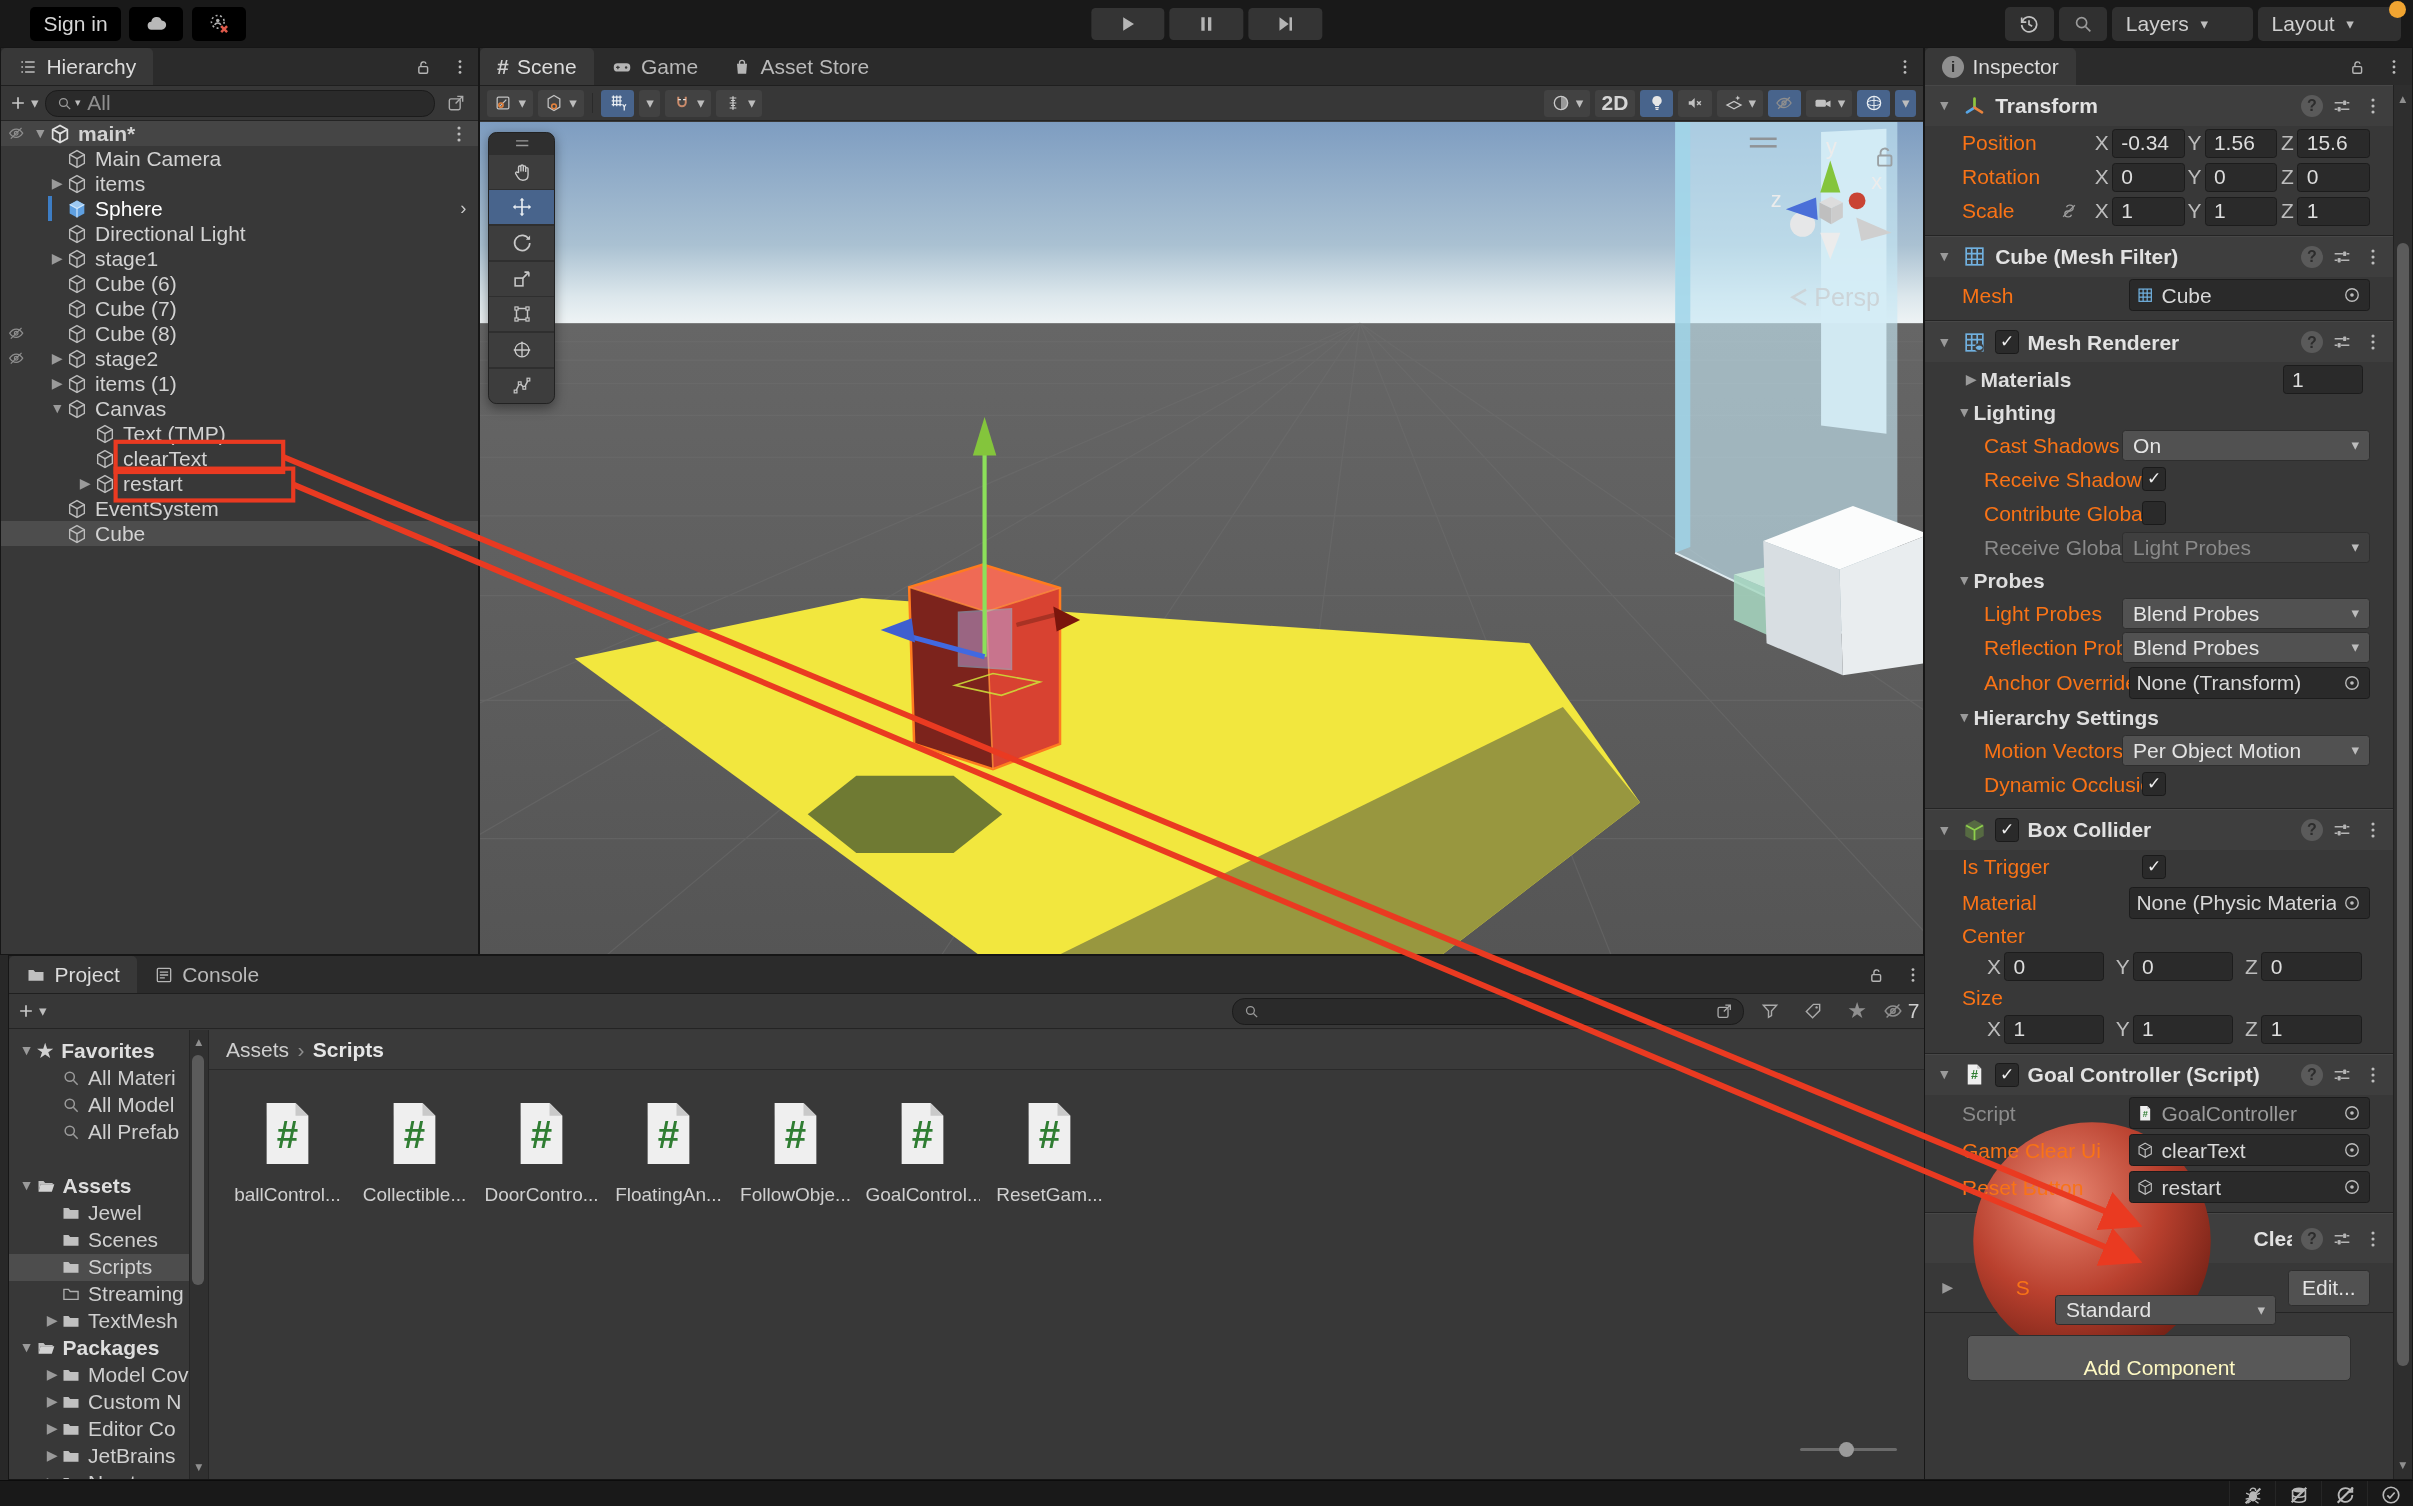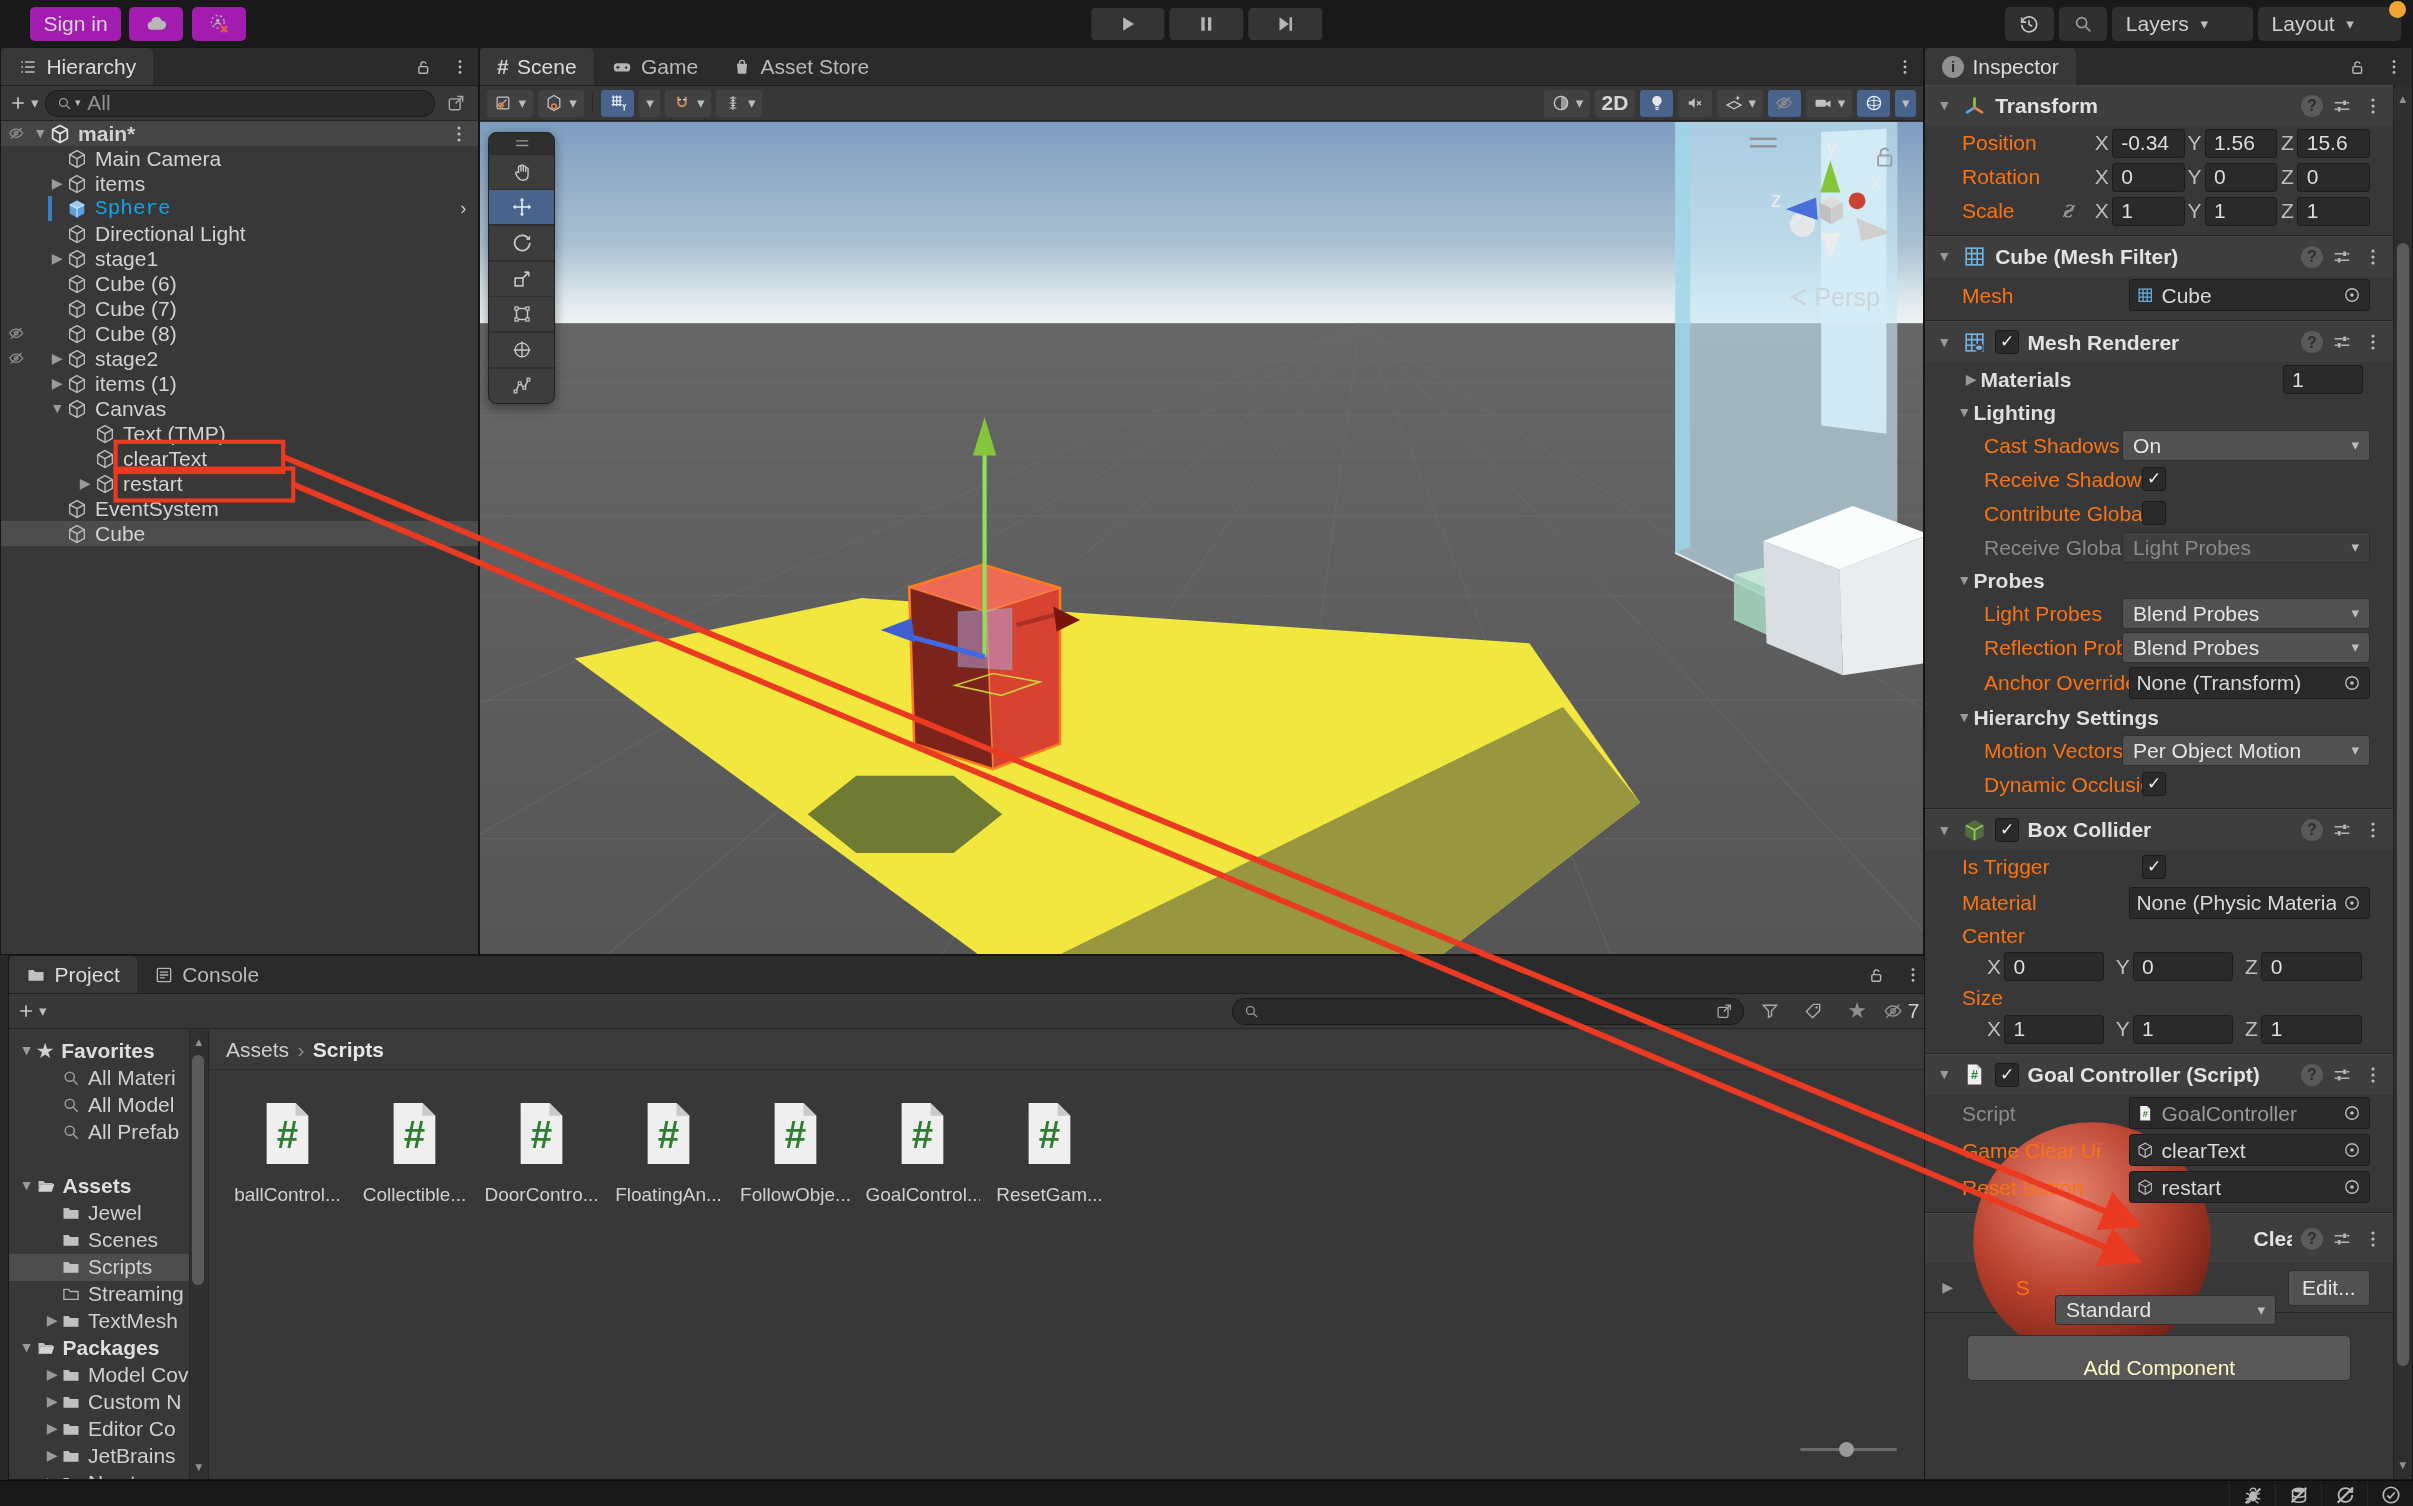--- a/index.html
+++ b/index.html
@@ -4,21 +4,21 @@
 <style>
   html,body{margin:0;padding:0;background:#0e0e0e}
   .root{position:relative;width:2413px;height:1507px;overflow:hidden;background:#282828;
     font-family:"Liberation Sans",sans-serif;color:#cfcfcf;font-size:21px;line-height:1.2}
   
   .topbar{position:absolute;left:0;top:0;width:2413px;height:47px;background:#191919;border-bottom:0.8px solid #0d0d0d;display:flex;align-items:center}
   .tb-group{display:flex;align-items:center;gap:8.4px}
   .tb-left{margin-left:30px}
   .tb-center{position:absolute;left:50%;transform:translateX(-50%);gap:5px}
   .tb-right{position:absolute;right:12px;gap:5px}
-  .tbtn{height:34px;background:#a21caf;border-radius:5px;display:flex;align-items:center;justify-content:center;gap:6.7px;padding:0 13.4px;color:#d6d6d6}
+  .tbtn{height:34px;background:#000000;border-radius:5px;display:flex;align-items:center;justify-content:center;gap:6.7px;padding:0 13.4px;color:#d6d6d6}
   .tbtn.sq{width:54px;padding:0}
   .tbtn.playbtn{width:47px;height:32px;background:#343434;border-radius:4.2px}
   .ddbtn{height:34px;background:#303030;border-radius:5px;display:flex;align-items:center;gap:11.7px;padding:0 13.4px;color:#cfcfcf;position:relative}
   .dot-badge{position:absolute;right:-5px;top:-5.9px;width:17px;height:17px;border-radius:50%;background:#f0a431}
   .caret{font-size:15px;color:#bdbdbd}
   
   .panel{position:absolute;background:#383838;border:0.8px solid #161616;box-sizing:border-box}
   .tabbar{height:37px;background:#2b2b2b;display:flex;align-items:stretch;border-bottom:0.8px solid #1f1f1f}
   .tab{display:flex;align-items:center;gap:8.4px;padding:0 17px;color:#b9b9b9;background:transparent}
   .tab.active{background:#383838;color:#dcdcdc;border-radius:5px 5px 0 0}
@@ -296,21 +296,21 @@
           <span style="width: 17px; flex: 0 0 auto;"></span>
           <span class="foldg"></span>
           <span class="prefab-bar"></span>
           <span class="ic ic26">
             <svg viewBox="0 0 24 24">
               <path d="M12 2.8l8 4.4v9.6l-8 4.4-8-4.4V7.2z" fill="#5e9fe0"></path>
               <path d="M12 2.8l8 4.4-8 4.4-8-4.4z" fill="#9dc9f2"></path>
               <path d="M4 7.2l8 4.4 8-4.4M12 11.6v9.6" stroke="#cfe6fb" stroke-width="1.3" fill="none"></path>
             </svg>
           </span>
-          <span class="lbl" style="color: #0ea5e9; font-family: Liberation Mono, monospace;">Sphere</span>
+          <span class="lbl" style="color: #ffffff;">Sphere</span>
           <span class="chev">›</span>
         </div>
         <div class="hrow">
           <div class="gut"></div>
           <span style="width: 17px; flex: 0 0 auto;"></span>
           <span class="foldg"></span>
           <span class="ic ic26">
             <svg viewBox="0 0 24 24">
               <path d="M12 2.8l8 4.4v9.6l-8 4.4-8-4.4V7.2z" fill="none" stroke="#bdbdbd" stroke-width="1.5"></path>
               <path d="M4 7.2l8 4.4 8-4.4M12 11.6v9.6" fill="none" stroke="#bdbdbd" stroke-width="1.5"></path>

